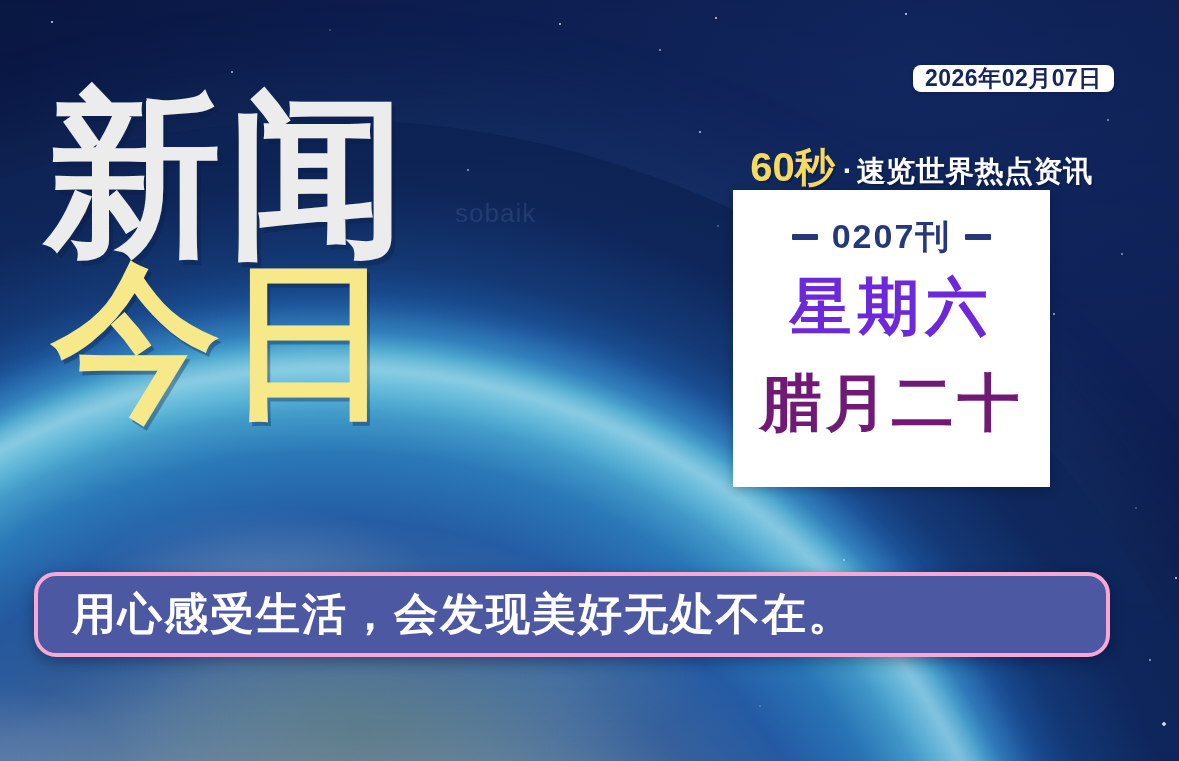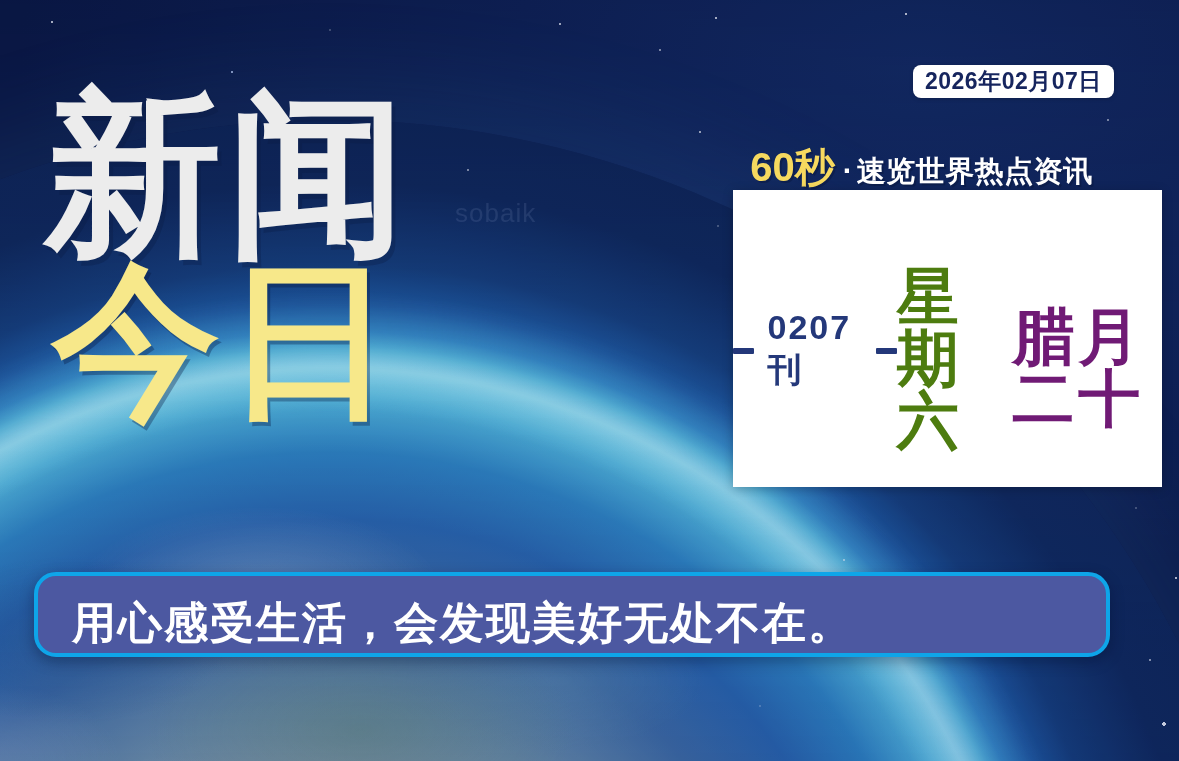--- a/index.html
+++ b/index.html
@@ -160,21 +160,21 @@
     margin-top: 4px;
     margin-left: -8px;
     text-shadow: 4px 5px 0 rgba(10,25,65,.30);
   }
 
   
   .date-pill {
     position: absolute;
     left: 913px;
     top: 65px;
-    height: 33px;
+    height: 27px;
     padding: 0 12px;
     display: flex;
     align-items: center;
     background: #ffffff;
     border-radius: 8px;
     color: #16255e;
     font-size: 23px;
     font-weight: 700;
     letter-spacing: .5px;
     box-shadow: 0 1px 4px rgba(0,0,0,.18);
@@ -210,26 +210,26 @@
     color: #ffffff;
     letter-spacing: .5px;
     text-shadow: 2px 2px 0 rgba(8,22,60,.45);
   }
 
   
   .info-card {
     position: absolute;
     left: 733px;
     top: 190px;
-    width: 429px;
+    width: 317px;
     height: 297px;
     background: #ffffff;
     box-shadow: 0 2px 10px rgba(0,0,0,.22);
     display: flex;
-    flex-direction: row;
+    flex-direction: column;
     align-items: center;
     justify-content: flex-start;
     padding-top: 24px;
     box-sizing: border-box;
     color: #203571;
   }
   .issue {
     font-size: 34px;
     font-weight: 700;
     letter-spacing: 2px;
@@ -243,45 +243,45 @@
     width: 26px;
     height: 6px;
     background: #24387a;
     border-radius: 1px;
   }
   .weekday {
     margin-top: 16px;
     font-size: 62px;
     font-weight: 700;
     letter-spacing: 6px;
-    color: #4d7c0f;
+    color: #6d28d9;
     line-height: 1;
   }
   .lunar {
     margin-top: 34px;
     font-size: 62px;
     font-weight: 700;
     letter-spacing: 4px;
     color: #701a75;
     line-height: 1;
   }
 
   
   .quote-banner {
     position: absolute;
     left: 34px;
     top: 572px;
     width: 1076px;
     height: 85px;
     box-sizing: border-box;
     background: #4c58a1;
-    border: 4px solid #0ea5e9;
+    border: 4px solid #f9a8d4;
     border-radius: 22px;
     display: flex;
-    align-items: flex-end;
+    align-items: center;
     box-shadow: 0 5px 14px rgba(4,12,40,.35);
   }
   .quote-text {
     color: #ffffff;
     font-size: 44px;
     font-weight: 700;
     letter-spacing: 2px;
     padding-left: 34px;
     white-space: nowrap;
   }

